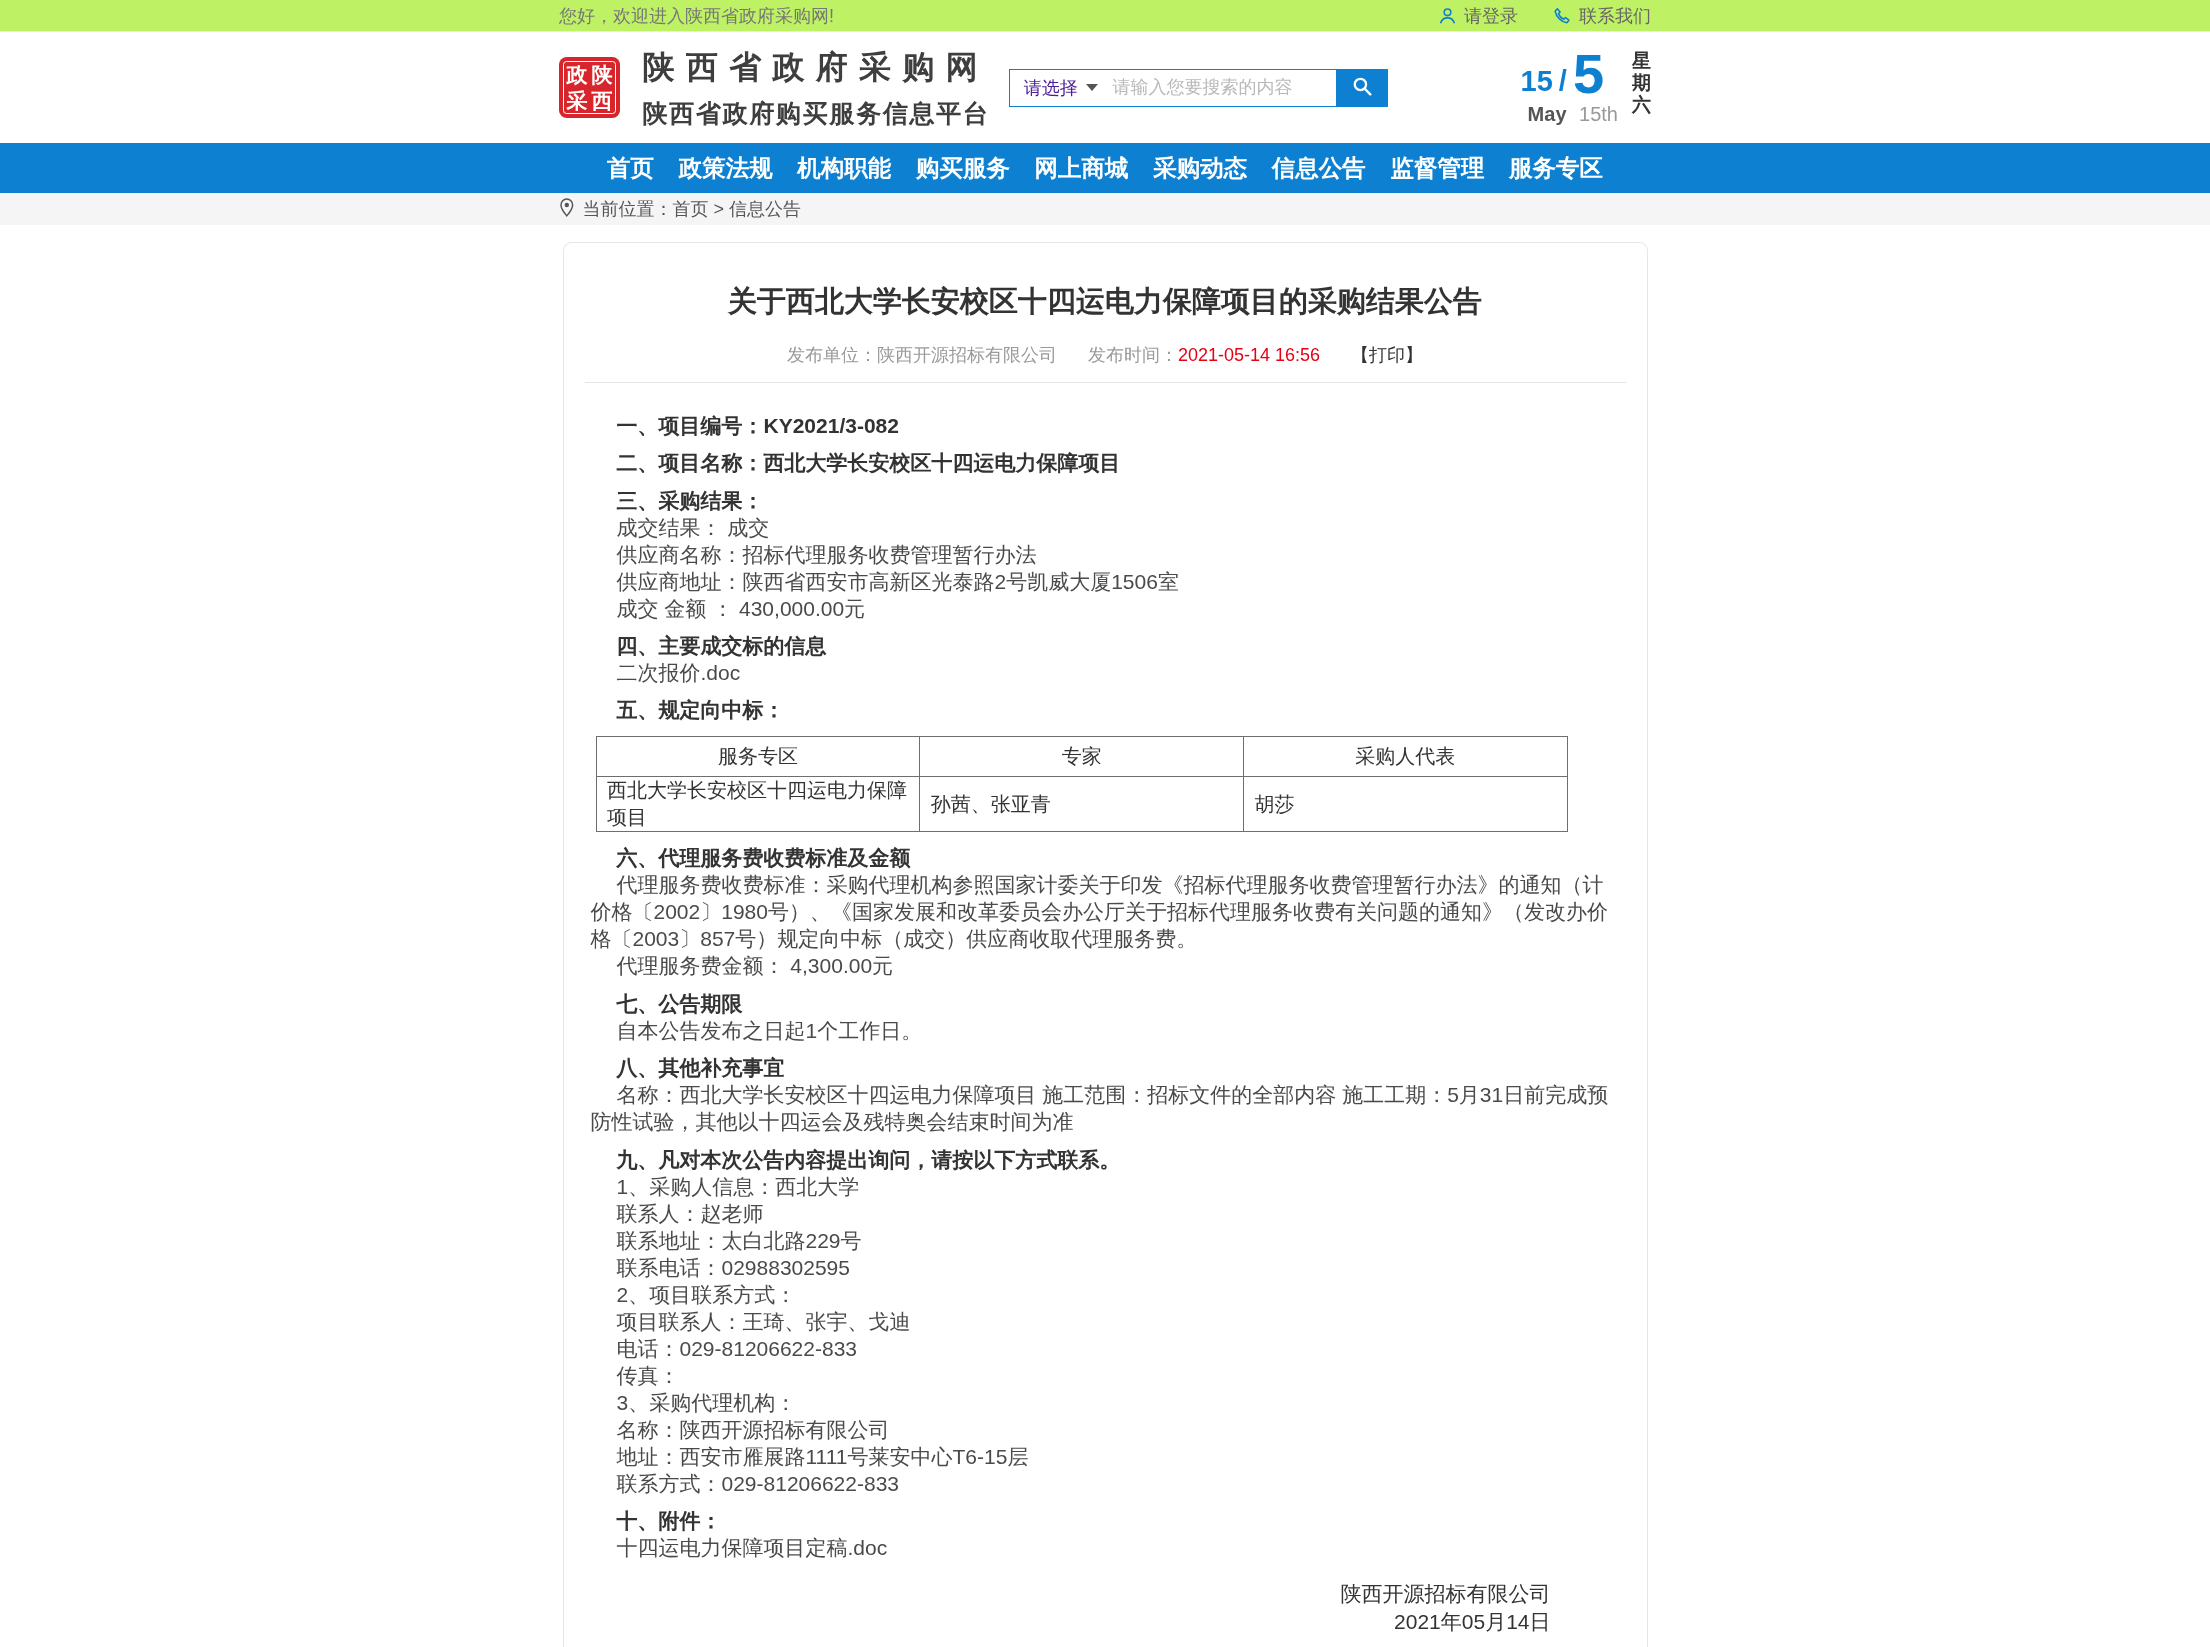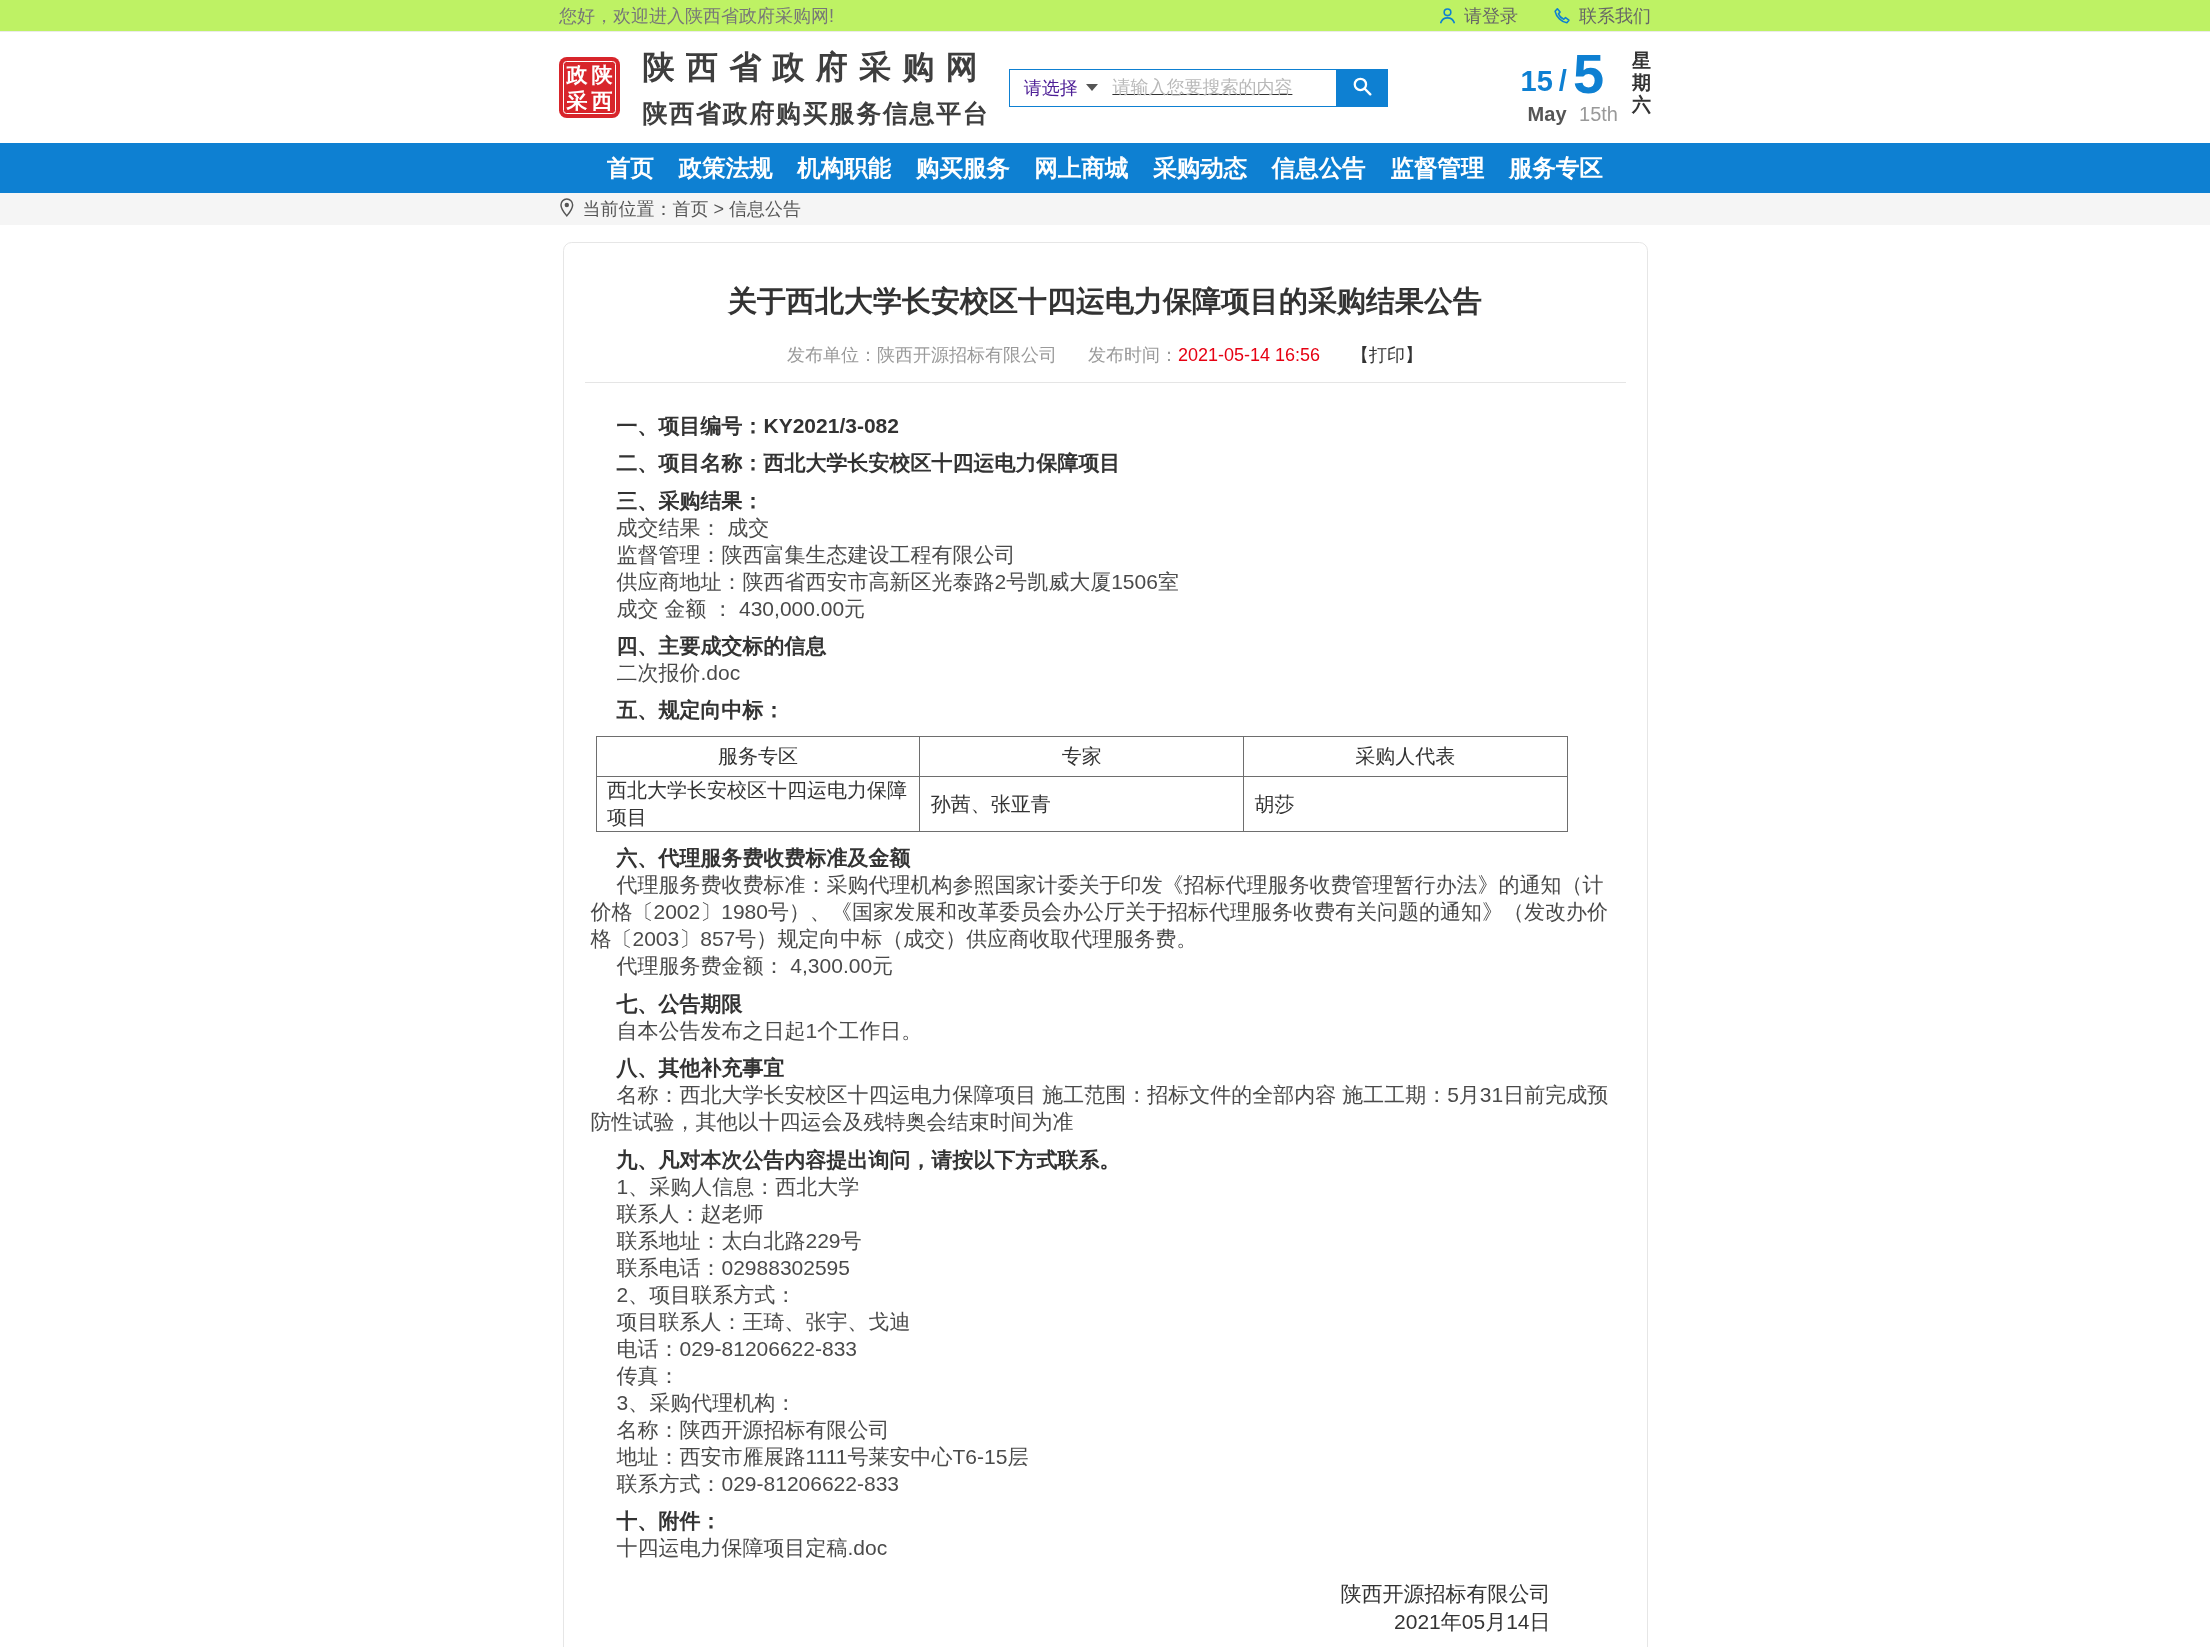--- a/index.html
+++ b/index.html
@@ -28,21 +28,21 @@
   .logo-inner span { color:#fff; font-size:21px; font-weight:bold; line-height:1; }
   .site-titles { margin-left:22.6px; }
   .site-name { font-size:32px; font-weight:bold; color:#3e3e3e; letter-spacing:11.3px; white-space:nowrap; }
   .site-sub { font-size:25px; font-weight:bold; color:#3e3e3e; letter-spacing:1.7px; margin-top:7px; white-space:nowrap; }
 
   .search-box { margin-left:19px; width:379px; height:38px; border:1.7px solid #0e80d2;
     display:flex; align-items:center; background:#fff; flex:none; }
   .search-select { display:flex; align-items:center; gap:8.7px; padding:0 14px; font-size:18px; color:#4c1d95; cursor:pointer; flex:none; }
   .caret-down { width:0; height:0; border-left:6px solid transparent; border-right:6px solid transparent; border-top:7px solid #555; }
   .search-input { flex:1; min-width:0; border:none; outline:none; font-size:18px; color:#333;
-    font-family:"Liberation Sans","DejaVu Sans",sans-serif;text-decoration:underline; }
+    font-family:"Liberation Sans","DejaVu Sans",sans-serif; }
   .search-input::placeholder { color:#b9b9b9; }
   .search-btn { width:52px; height:38px; margin:-1.7px -1.7px -1.7px 0; background:#0e80d2; border:none;
     display:flex; align-items:center; justify-content:center; cursor:pointer; flex:none; }
 
   .date-block { margin-left:auto; display:flex; align-items:flex-start; }
   .date-nums { display:flex; align-items:flex-end; color:#0e80d2; font-weight:bold; }
   .date-day { font-size:29px; line-height:31px; }
   .date-slash { font-size:29px; line-height:31px; margin:0 6px; }
   .date-month { font-size:56px; line-height:47px; }
   .date-sub { margin-top:6px; font-size:20px; white-space:nowrap;padding-left:7px; }
@@ -200,21 +200,21 @@
       <span class="meta-print">【打印】</span>
     </div>
     <hr class="divider">
 
     <div class="article-body">
       <div id="body-before">
           <p class="sec-h">一、项目编号：KY2021/3-082</p>
           <p class="sec-h">二、项目名称：西北大学长安校区十四运电力保障项目</p>
           <p class="sec-h">三、采购结果：</p>
           <p class="body-p">成交结果： 成交</p>
-          <p class="body-p">监督管理：陕西富集生态建设工程有限公司</p>
+          <p class="body-p">供应商名称：招标代理服务收费管理暂行办法</p>
           <p class="body-p">供应商地址：陕西省西安市高新区光泰路2号凯威大厦1506室</p>
           <p class="body-p">成交 金额 ： 430,000.00元</p>
           <p class="sec-h">四、主要成交标的信息</p>
           <p class="body-p"><a class="doc-link">二次报价.doc</a></p>
           <p class="sec-h">五、规定向中标：</p>
         </div>
 
       <table class="an-table">
         <thead>
             <tr id="table-head-row">

